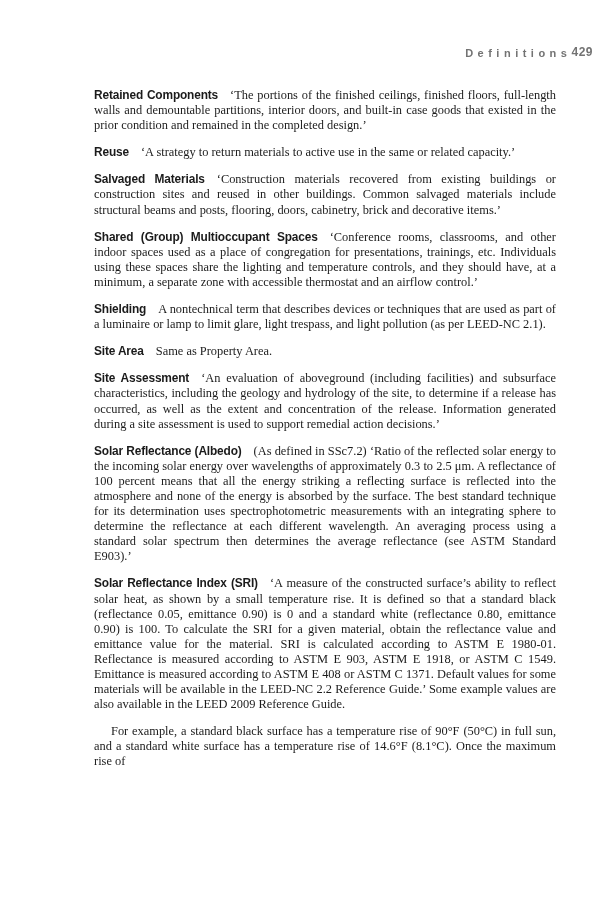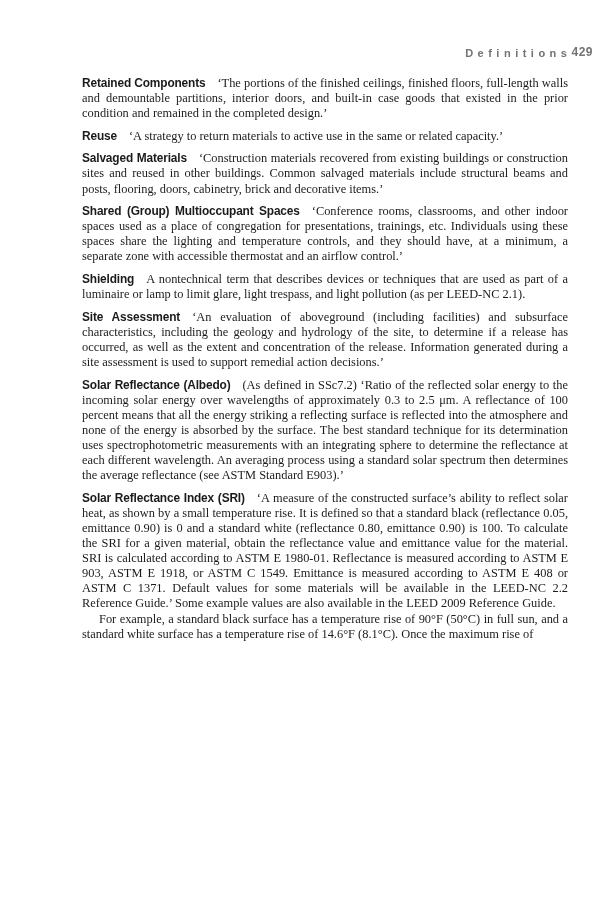--- a/index.html
+++ b/index.html
@@ -40,21 +40,21 @@
     position: absolute;
     top: 76px;
     left: 82px;
     width: 486px;
     font-size: 12.4px;
     line-height: 15.1px;
     text-align: justify;
   }
   .entry { margin-top: 7.5px; }
   .entry:first-child { margin-top: 0; }
-  .entry p { margin: 0; }
+  .entry p { margin: 12px; }
   .term {
     font-family: "Liberation Sans", sans-serif;
     font-weight: bold;
     font-size: 11.9px;
     letter-spacing: -0.15px;
     margin-right: 12px;
     white-space: nowrap;
   }
   .continuation {
     text-indent: 17px;
@@ -88,20 +88,23 @@
 
 
     <div class="entry">
       <p><b class="term">Shared (Group) Multioccupant Spaces</b><span>‘Conference rooms, classrooms, and other indoor spaces used as a place of congregation for presentations, trainings, etc. Individuals using these spaces share the lighting and temperature controls, and they should have, at a minimum, a separate zone with accessible thermostat and an airflow control.’</span></p>
     </div>
 
     <div class="entry">
       <p><b class="term">Shielding</b><span>A nontechnical term that describes devices or techniques that are used as part of a luminaire or lamp to limit glare, light trespass, and light pollution (as per LEED-NC 2.1).</span></p>
     </div>
 
+    <div class="entry">
+      <p><b class="term">Site Area</b><span>Same as Property Area.</span></p>
+    </div>
 
     <div class="entry">
       <p><b class="term">Site Assessment</b><span>‘An evaluation of aboveground (including facilities) and subsurface characteristics, including the geology and hydrology of the site, to determine if a release has occurred, as well as the extent and concentration of the release. Information generated during a site assessment is used to support remedial action decisions.’</span></p>
     </div>
 
     <div class="entry">
       <p><b class="term">Solar Reflectance (Albedo)</b><span>(As defined in SSc7.2) ‘Ratio of the reflected solar energy to the incoming solar energy over wavelengths of approximately 0.3 to 2.5 μm. A reflectance of 100 percent means that all the energy striking a reflecting surface is reflected into the atmosphere and none of the energy is absorbed by the surface. The best standard technique for its determination uses spectrophotometric measurements with an integrating sphere to determine the reflectance at each different wavelength. An averaging process using a standard solar spectrum then determines the average reflectance (see ASTM Standard E903).’</span></p>
     </div>
 
     <div class="entry">

